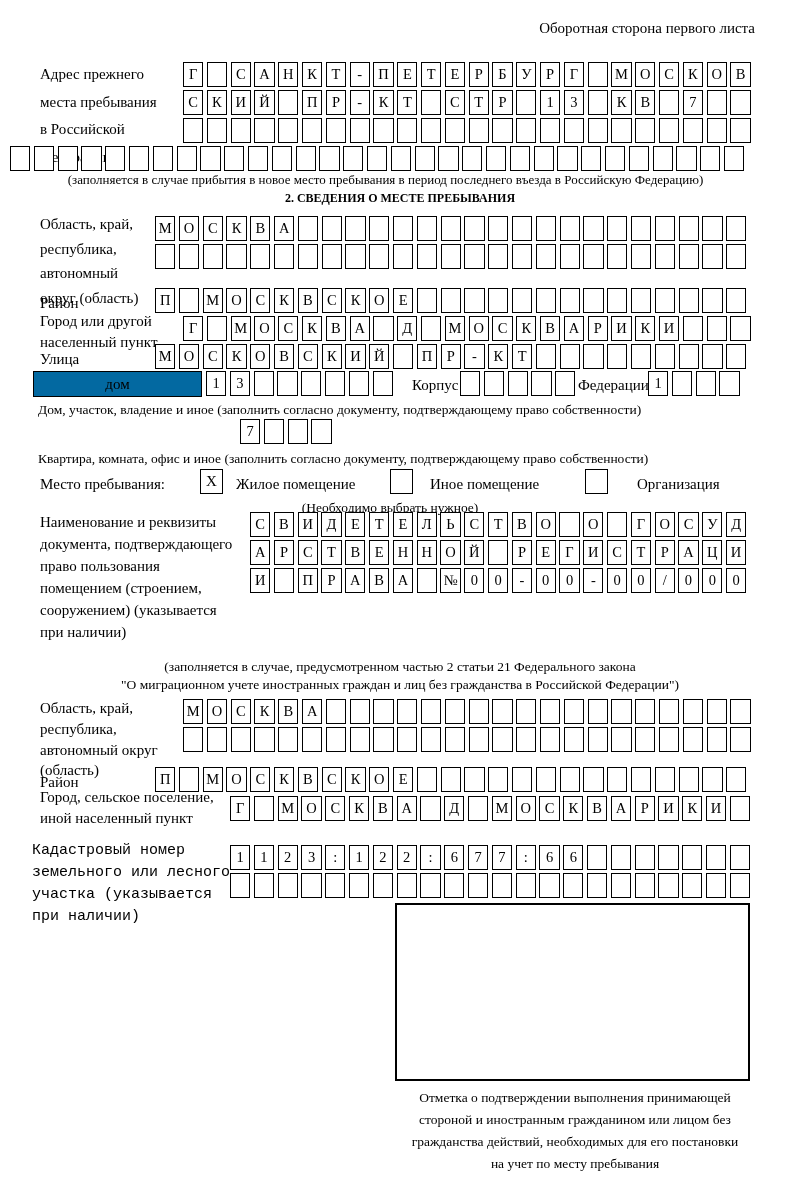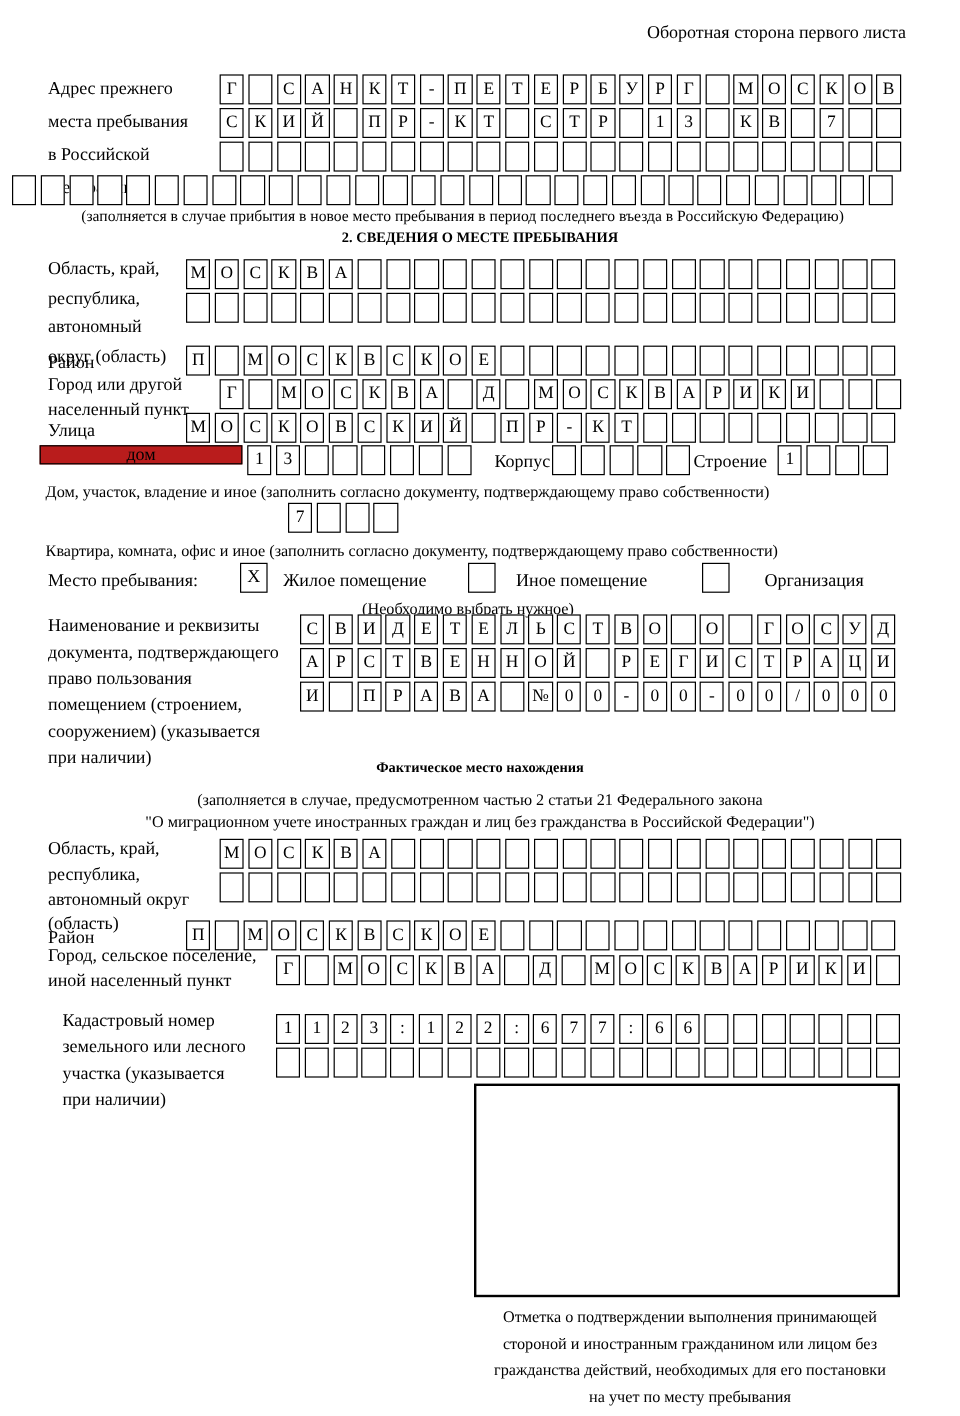--- a/index.html
+++ b/index.html
@@ -14,22 +14,22 @@
   .capm{font-size:13.5px;line-height:22px;}
   .center{text-align:center;}
   .right{text-align:right;}
   .cellrow{position:absolute;display:flex;gap:3.5px;}
   .cell{
     flex:none;box-sizing:border-box;width:20.3px;height:25px;border:1.7px solid #000;
     display:flex;align-items:center;justify-content:center;
     font-size:14.5px;line-height:1;background:#fff;
   }
   .widebox{
-    position:absolute;box-sizing:border-box;border:1.7px solid #000;height:16px;
-    display:flex;align-items:center;justify-content:center;font-size:15px;background:#b91c1c;
+    position:absolute;box-sizing:border-box;border:1.7px solid #000;height:26px;
+    display:flex;align-items:center;justify-content:center;font-size:15px;background:#0369a1;
   }
   .checkbox{
     position:absolute;box-sizing:border-box;width:23px;height:25px;border:1.7px solid #000;
     display:flex;align-items:center;justify-content:center;font-size:15px;background:#fff;
   }
   .stampbox{position:absolute;box-sizing:border-box;border:2px solid #000;background:#fff;}
   .title16{font-size:12px;font-weight:bold;}
 </style>
 </head>
 <body>
@@ -317,21 +317,21 @@
       <span class="cell"></span>
     </div>
   <div class="abs label" style="left:412px;top:373px;">Корпус</div>
   <div class="cellrow" style="left:460px;top:371px;">
       <span class="cell"></span>
       <span class="cell"></span>
       <span class="cell"></span>
       <span class="cell"></span>
       <span class="cell"></span>
     </div>
-  <div class="abs label" style="left:578px;top:373px;">Строение</div>
+  <div class="abs label" style="left:578px;top:373px;">Федерации</div>
   <div class="cellrow" style="left:648px;top:371px;">
       <span class="cell">1</span>
       <span class="cell"></span>
       <span class="cell"></span>
       <span class="cell"></span>
     </div>
   <div class="abs capm" style="left:38px;top:399px;">Дом, участок, владение и иное (заполнить согласно документу, подтверждающему право собственности)</div>
 
   <div class="cellrow" style="left:240px;top:419px;">
       <span class="cell">7</span>
@@ -419,21 +419,20 @@
       <span class="cell">0</span>
       <span class="cell">-</span>
       <span class="cell">0</span>
       <span class="cell">0</span>
       <span class="cell">/</span>
       <span class="cell">0</span>
       <span class="cell">0</span>
       <span class="cell">0</span>
     </div>
 
-  <div class="abs center title16" style="left:0;top:632px;width:800px;">Фактическое место нахождения</div>
   <div class="abs capm center" style="left:0;top:656px;width:800px;">(заполняется в случае, предусмотренном частью 2 статьи 21 Федерального закона</div>
   <div class="abs capm center" style="left:0;top:674px;width:800px;">"О миграционном учете иностранных граждан и лиц без гражданства в Российской Федерации")</div>
 
   <div class="abs label pre" style="left:40px;top:698px;line-height:20.8px;">Область, край,
 республика,
 автономный округ
 (область)</div>
   <div class="cellrow" style="left:183px;top:699px;">
       <span class="cell">М</span>
       <span class="cell">О</span>
@@ -536,21 +535,21 @@
       <span class="cell">К</span>
       <span class="cell">В</span>
       <span class="cell">А</span>
       <span class="cell">Р</span>
       <span class="cell">И</span>
       <span class="cell">К</span>
       <span class="cell">И</span>
       <span class="cell"></span>
     </div>
 
-  <div class="abs label pre" style="left:52px;top:840px;line-height:22px;">Кадастровый номер
+  <div class="abs label pre" style="left:32px;top:840px;line-height:22px;font-family:Liberation Mono, monospace;">Кадастровый номер
 земельного или лесного
 участка (указывается
 при наличии)</div>
   <div class="cellrow" style="left:230px;top:845px;">
       <span class="cell">1</span>
       <span class="cell">1</span>
       <span class="cell">2</span>
       <span class="cell">3</span>
       <span class="cell">:</span>
       <span class="cell">1</span>

